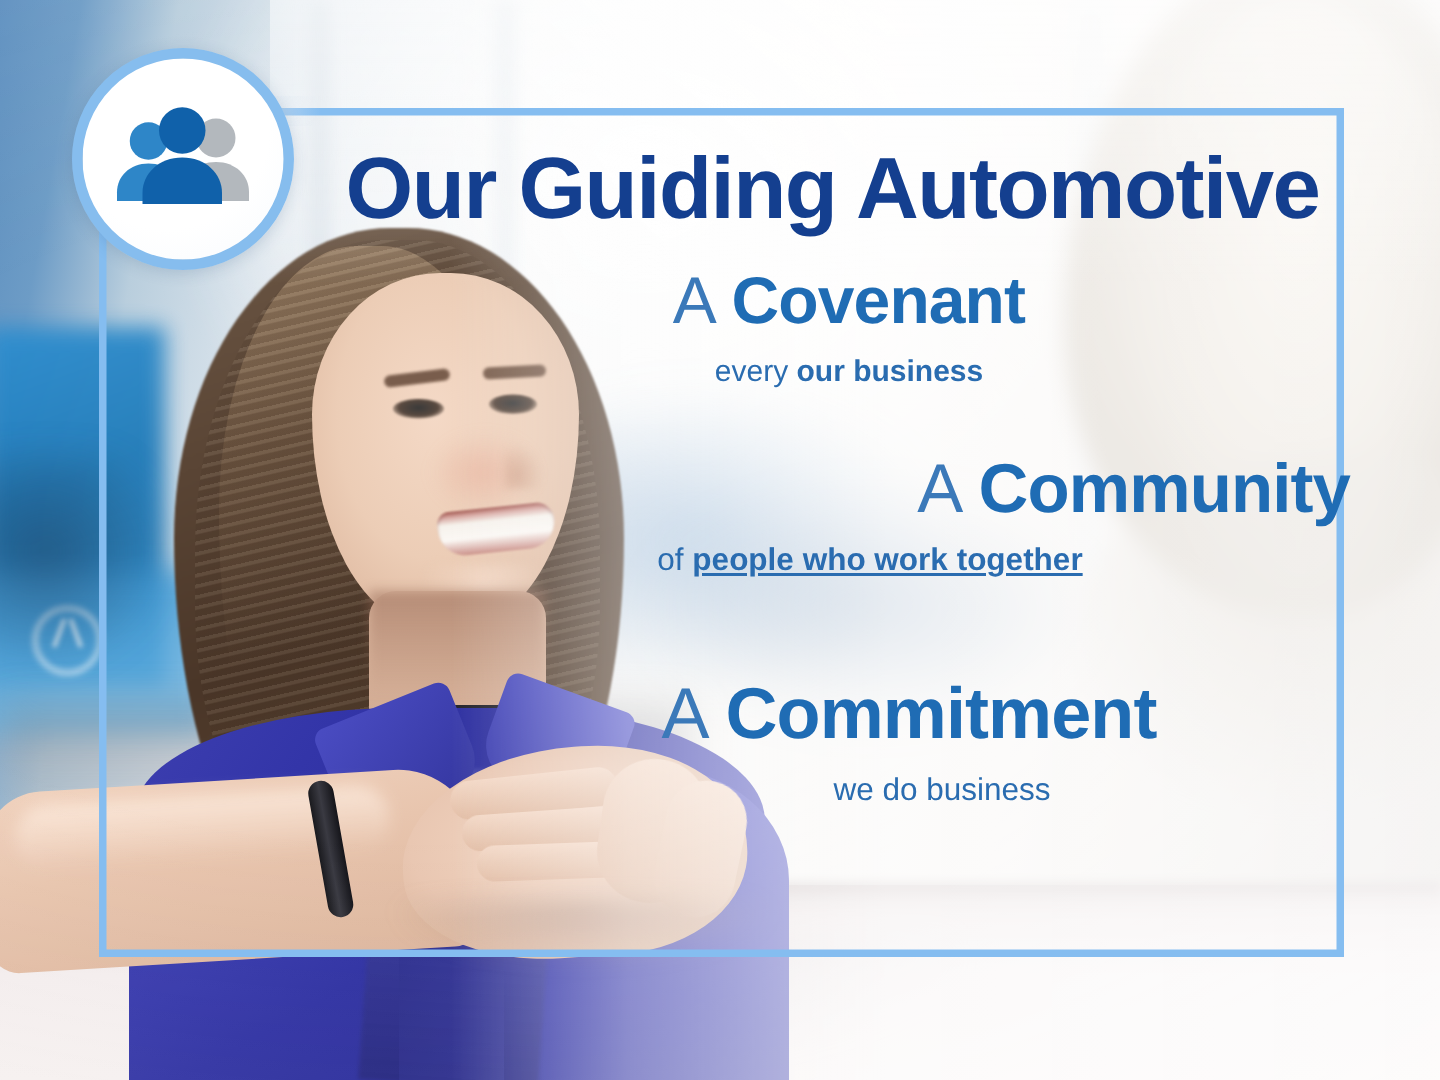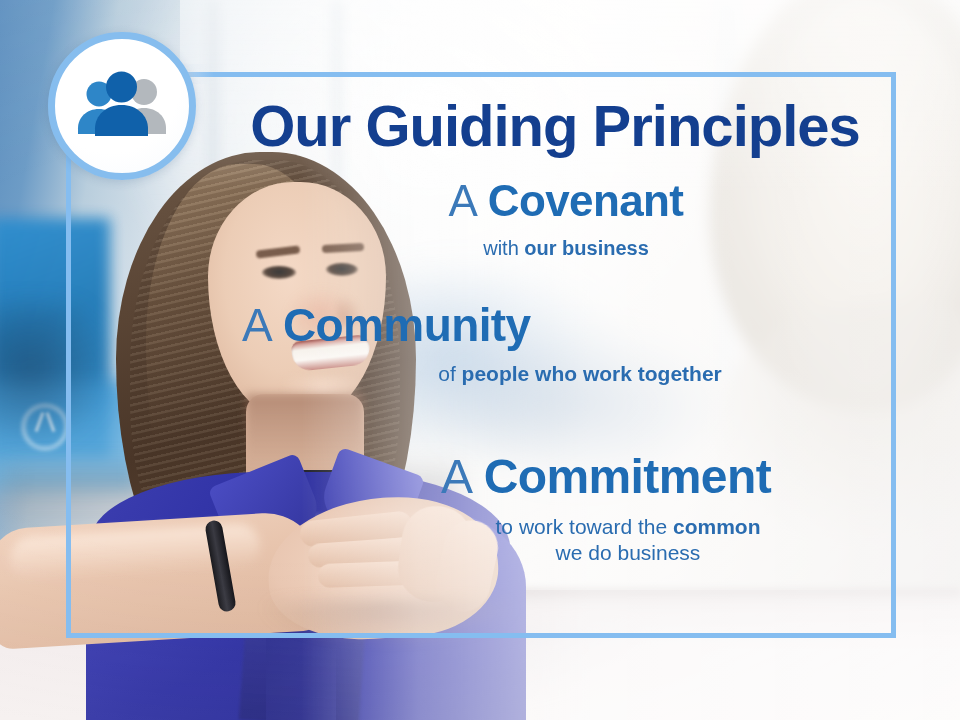--- a/index.html
+++ b/index.html
@@ -381,21 +381,21 @@
     line-height:1.22;
   }
   .p-sub .reg { font-weight:400; }
 
   
   #principle-1 { left:16px; top:98px; }
   #principle-1 .p-main { font-size:44px; }
   #principle-1 .p-sub { font-size:20px; margin-top:12px; text-align:center; font-weight:400; }
 
   #principle-2 { left:0; top:222px; }
-  #principle-2 .p-main { font-size:46px; text-align:left; padding-left:42px; }
+  #principle-2 .p-main { font-size:46px; text-align:right; padding-left:42px; }
   #principle-2 .p-sub { font-size:21px; margin-top:11px; text-align:center; padding-left:60px; }
 
   #principle-3 { left:0; top:372px; }
   #principle-3 .p-main { font-size:48px; text-align:center; padding-left:112px; }
   #principle-3 .p-sub { font-size:21px; margin-top:12px; text-align:center; padding-left:156px; }
 </style>
 </head>
 <body>
 
 <div class="stage">
@@ -490,48 +490,47 @@
         <path d="M25 39c-12.5 0-21 8.6-21 19.2V64h42v-5.8C46 47.6 37.5 39 25 39z" fill="#2e86c8"></path>
 
         <circle cx="47.5" cy="17" r="15.5" fill="#1061aa"></circle>
         <path d="M47.5 35c-15.5 0-26.5 10.6-26.5 23.6V66h53v-7.4C74 45.6 63 35 47.5 35z" fill="#1061aa"></path>
       </svg>
     </span>
   </div>
 
   <div class="textwrap">
 
-    <div class="headline">Our Guiding Principles</div>
+    <div class="headline">Our Guiding Automotive</div>
 
     <div class="principle" id="principle-1">
       <div class="p-main">
         <span class="p-art">A </span>
         <span class="p-key">Covenant</span>
       </div>
       <div class="p-sub">
-          <div><span class="reg">with </span><span style="font-weight: bold;">our business</span></div>
+          <div><span class="reg">every </span><span style="font-weight: bold;">our business</span></div>
         </div>
     </div>
 
     <div class="principle" id="principle-2">
       <div class="p-main">
         <span class="p-art">A </span>
         <span class="p-key">Community</span>
       </div>
       <div class="p-sub">
-          <div><span class="reg">of </span><span style="font-weight: bold;">people who work together</span></div>
+          <div><span class="reg">of </span><span style="font-weight: bold; text-decoration: underline;">people who work together</span></div>
         </div>
     </div>
 
     <div class="principle" id="principle-3">
       <div class="p-main">
         <span class="p-art">A </span>
         <span class="p-key">Commitment</span>
       </div>
       <div class="p-sub">
-          <div><span class="reg">to work toward the </span><span style="font-weight: bold;">common</span></div>
           <div><span class="reg">we do business</span></div>
         </div>
     </div>
 
   </div>
 
 </div>
 
 </body></html>

